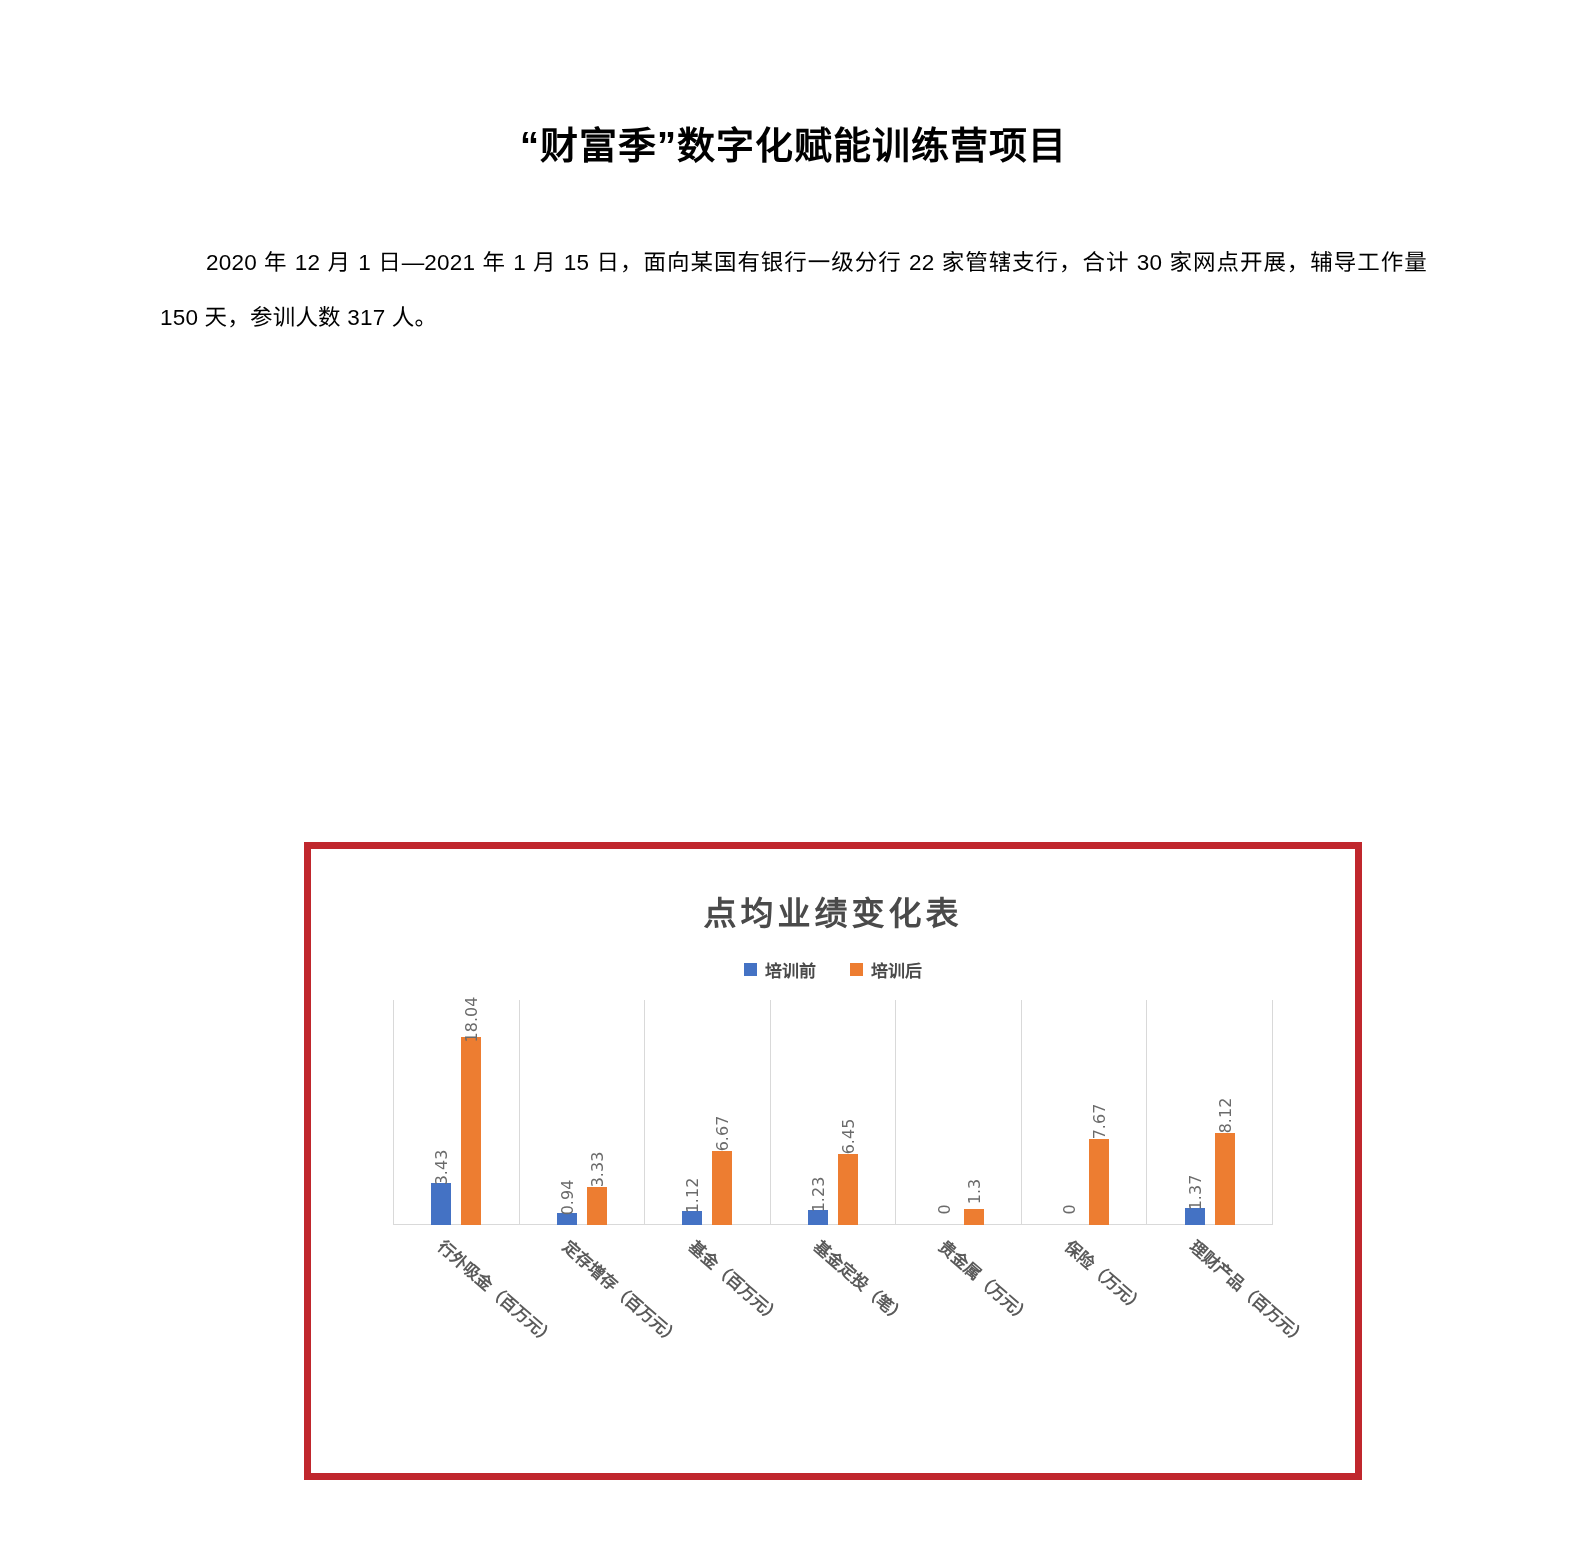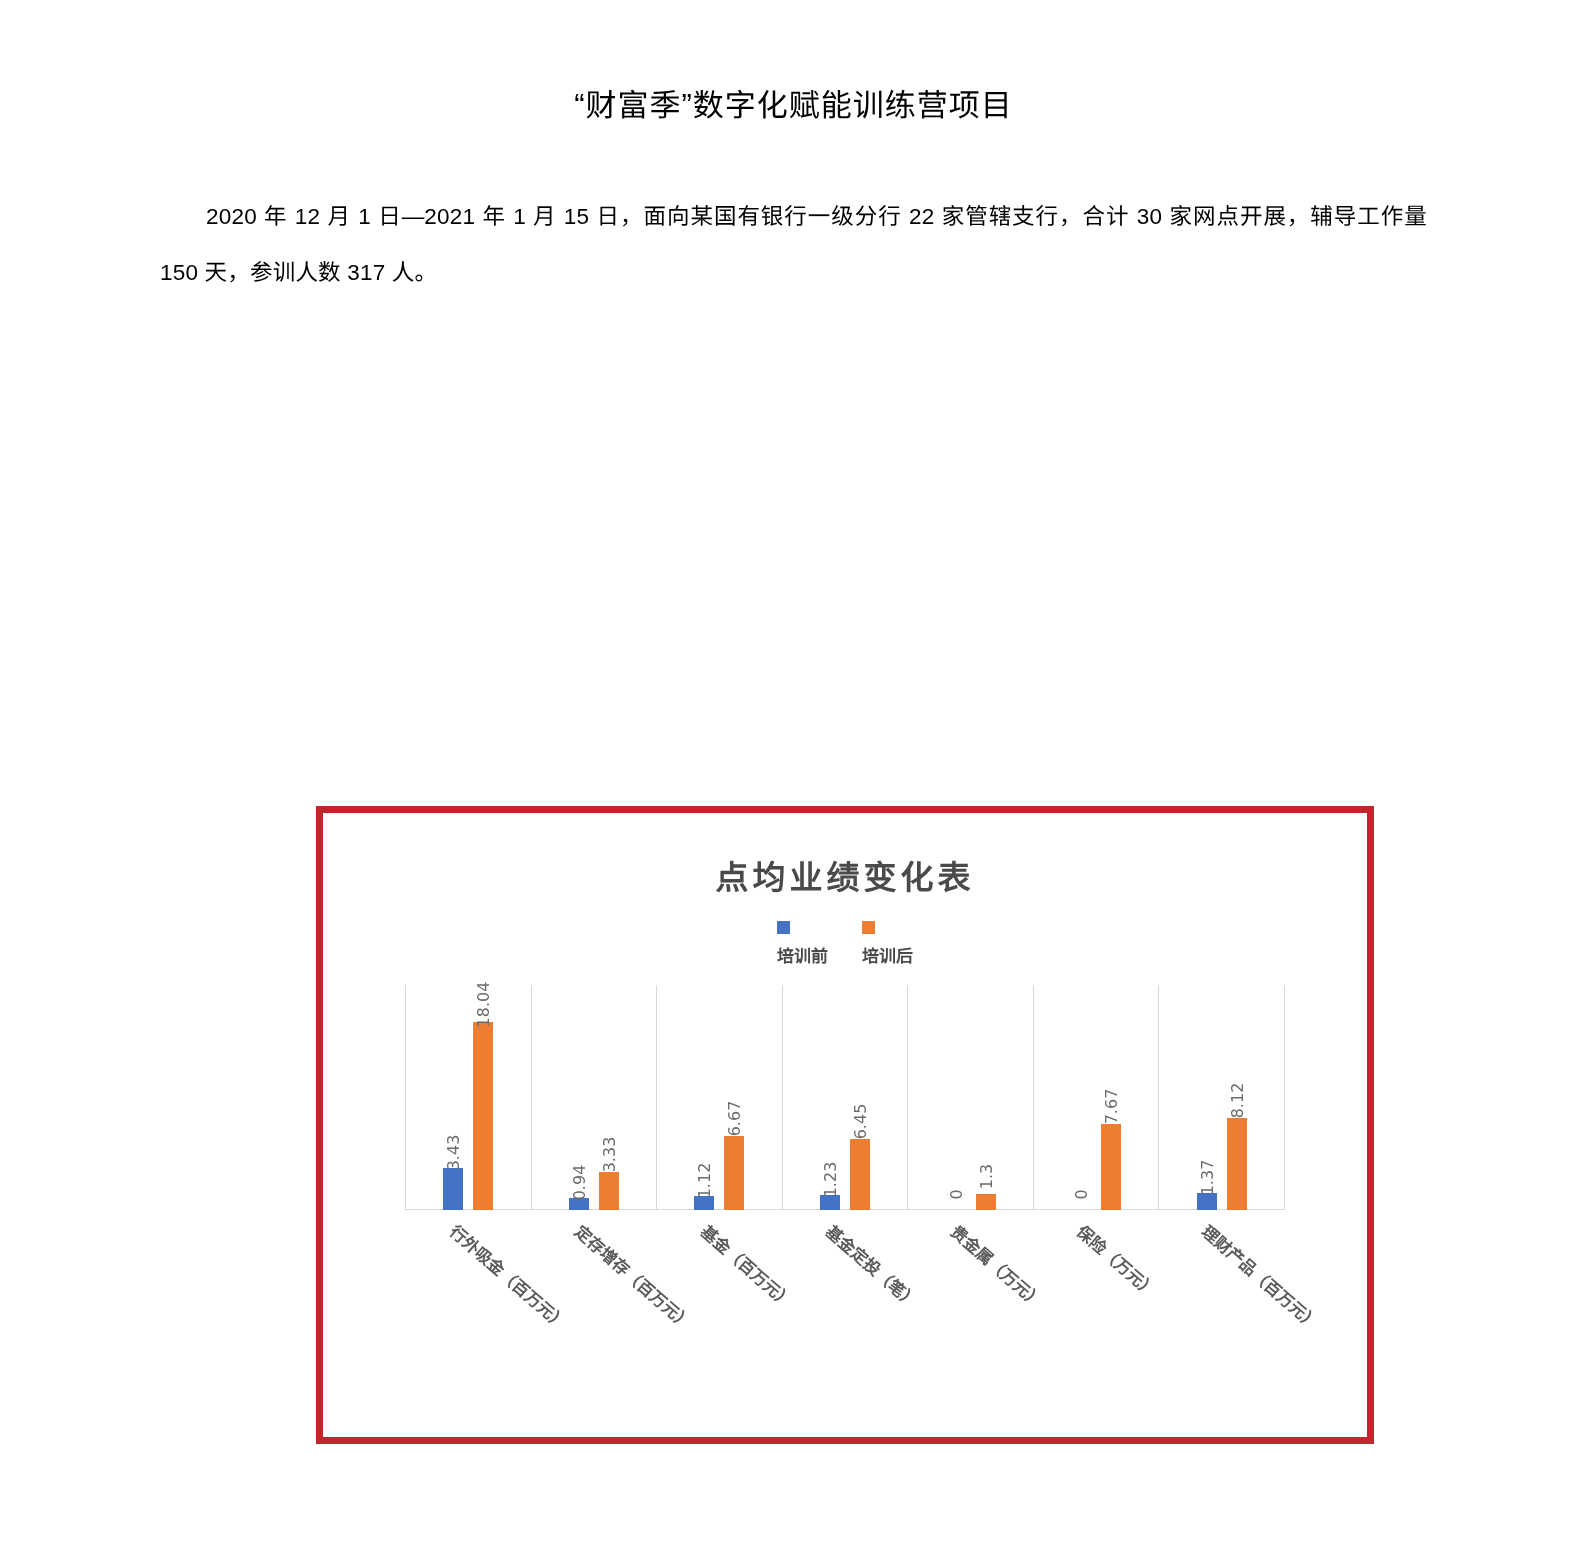--- a/index.html
+++ b/index.html
@@ -17,24 +17,24 @@
   }
   .page {
     width: 1587px;
     height: 1563px;
     box-sizing: border-box;
     padding: 0 160px;
     position: relative;
   }
   .doc-title {
     text-align: center;
-    font-size: 31px;
-    font-weight: normal;
+    font-size: 38px;
+    font-weight: bold;
     letter-spacing: 1px;
-    margin-top: 84px;
+    margin-top: 120px;
     margin-bottom: 0;
     line-height: 1.4;
   }
   .para {
     font-size: 22.5px;
     line-height: 2.45;
     text-align: justify;
     margin: 0;
     letter-spacing: 0.2px;
   }
@@ -45,21 +45,21 @@
     margin-top: 18px;
   }
   .indent {
     display: inline-block;
     width: 46px;
   }
 
   
   .chart-frame {
     position: absolute;
-    left: 316px;
+    left: 304px;
     top: 722px;
     width: 1058px;
     height: 638px;
     border: 7px solid #c0272d;
     background: #ffffff;
     box-sizing: border-box;
   }
   .chart-inner {
     position: relative;
     width: 100%;
@@ -78,26 +78,25 @@
   }
   .legend {
     display: flex;
     justify-content: center;
     align-items: center;
     gap: 34px;
     margin-top: 22px;
   }
   .legend-item {
     display: flex;
-    align-items: flex-start;
+    align-items: center;
     gap: 8px;
     font-size: 17px;
     color: #4a4a4a;
     font-weight: bold;
-    flex-direction: column;
   }
   .legend-swatch {
     width: 13px;
     height: 13px;
     display: inline-block;
   }
 
   .plot {
     position: relative;
     margin: 18px auto 0 auto;

